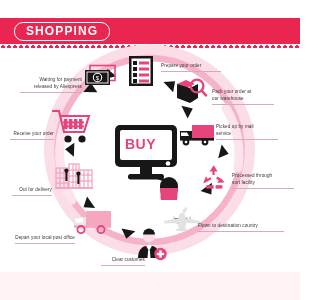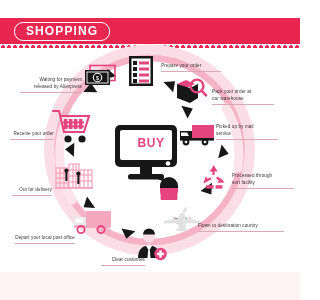--- a/index.html
+++ b/index.html
@@ -102,22 +102,22 @@
       <rect x="14" y="50" width="36" height="5.5" rx="2.5" fill="#171717"></rect>
 
       <path d="M44,54 C52,56 54,60 53,64" fill="none" stroke="#171717" stroke-width="2.4"></path>
 
       <g>
         <path d="M46,62 a9,9 0 0,1 18,0 v2 h-18 z" fill="#171717"></path>
         <path d="M46,64 h18 v3 a9,10 0 0,1 -18,0 z" fill="#e5447d"></path>
         <circle cx="55" cy="73" r="8.5" fill="#e5447d"></circle>
       </g>
     </svg>
-    <div style="position:absolute;left:11px;top:12px;width:52px;text-align:center;
-                font-size:12px;font-weight:bold;color:#e5447d;letter-spacing:.5px;">BUY</div>
+    <div style="position:absolute;left:11px;top:12px;width:52px;
+                font-size:14px;font-weight:bold;color:#e5447d;letter-spacing:.5px;">BUY</div>
   </div>
 
   <div class="ico" style="left:128px;top:55px;">
     <svg width="26" height="32" viewBox="0 0 26 32">
       <rect x="1" y="1" width="24" height="30" fill="#171717"></rect>
       <rect x="3.5" y="3.5" width="19" height="25" fill="#ffffff"></rect>
       <rect x="5" y="6" width="4" height="4" fill="#171717"></rect>
         <rect x="11" y="6.5" width="10" height="3" fill="#e5447d"></rect>
       <rect x="5" y="12" width="4" height="4" fill="#171717"></rect>
         <rect x="11" y="12.5" width="10" height="3" fill="#e5447d"></rect>

